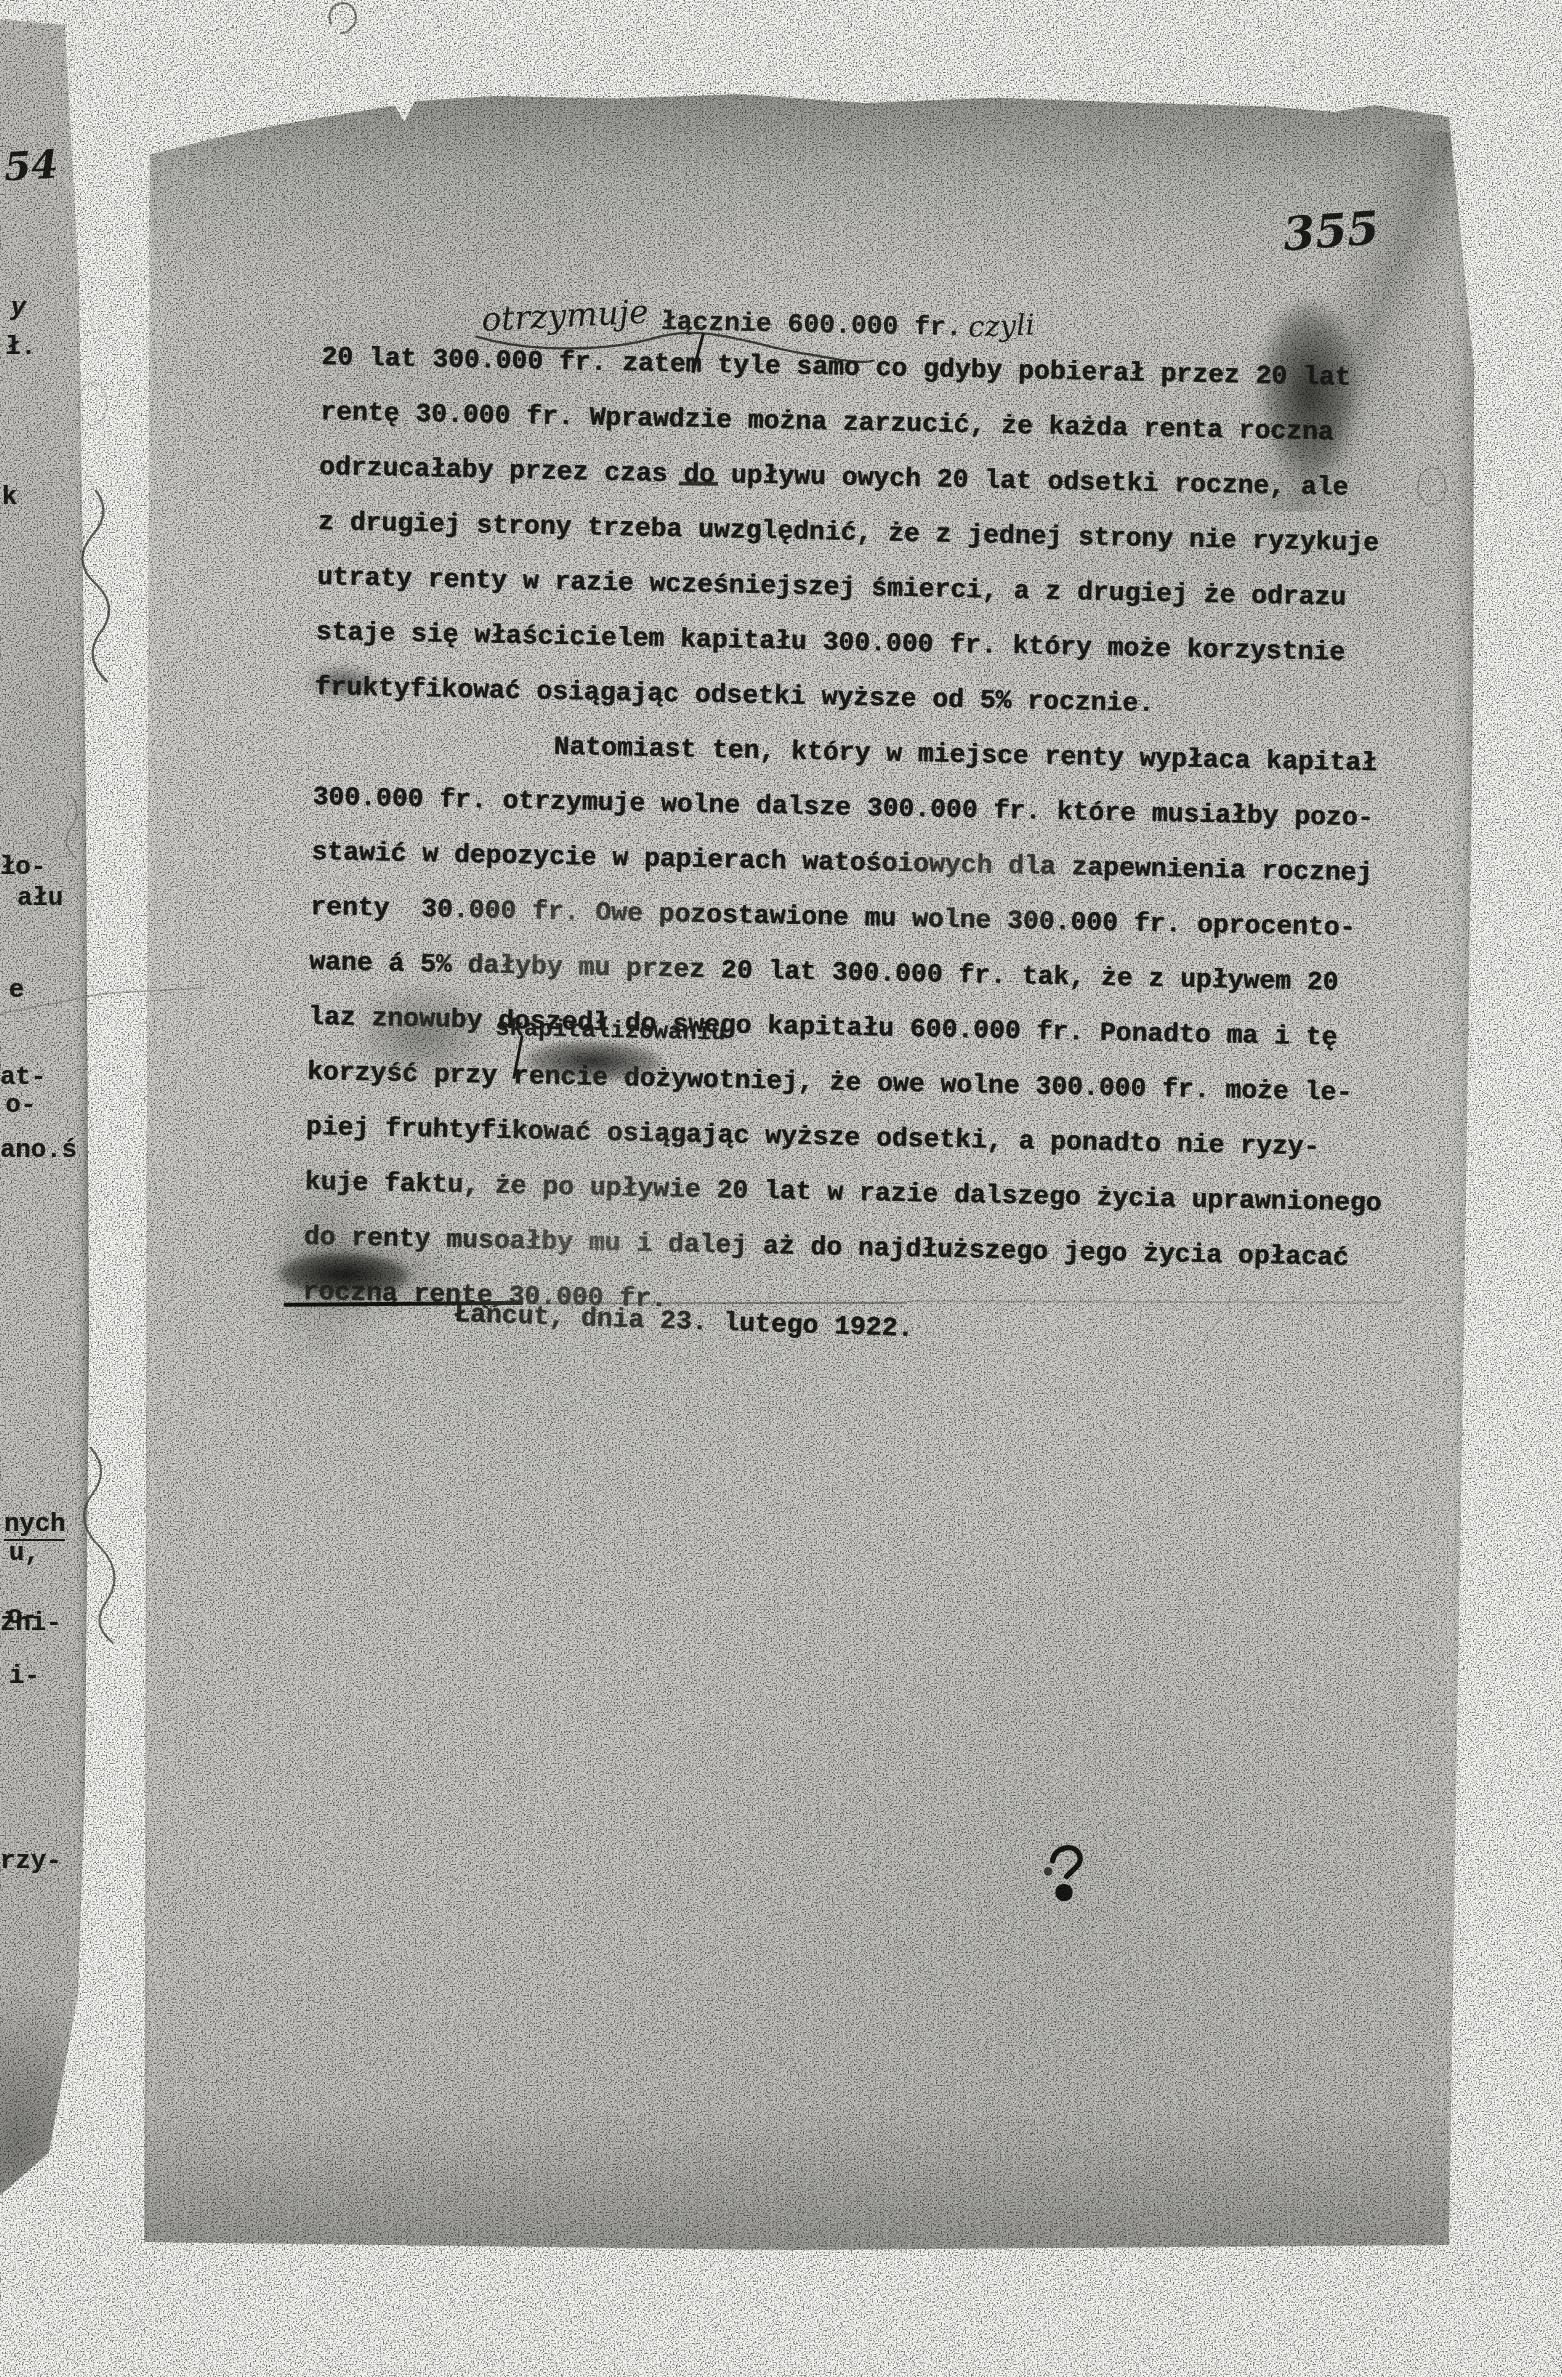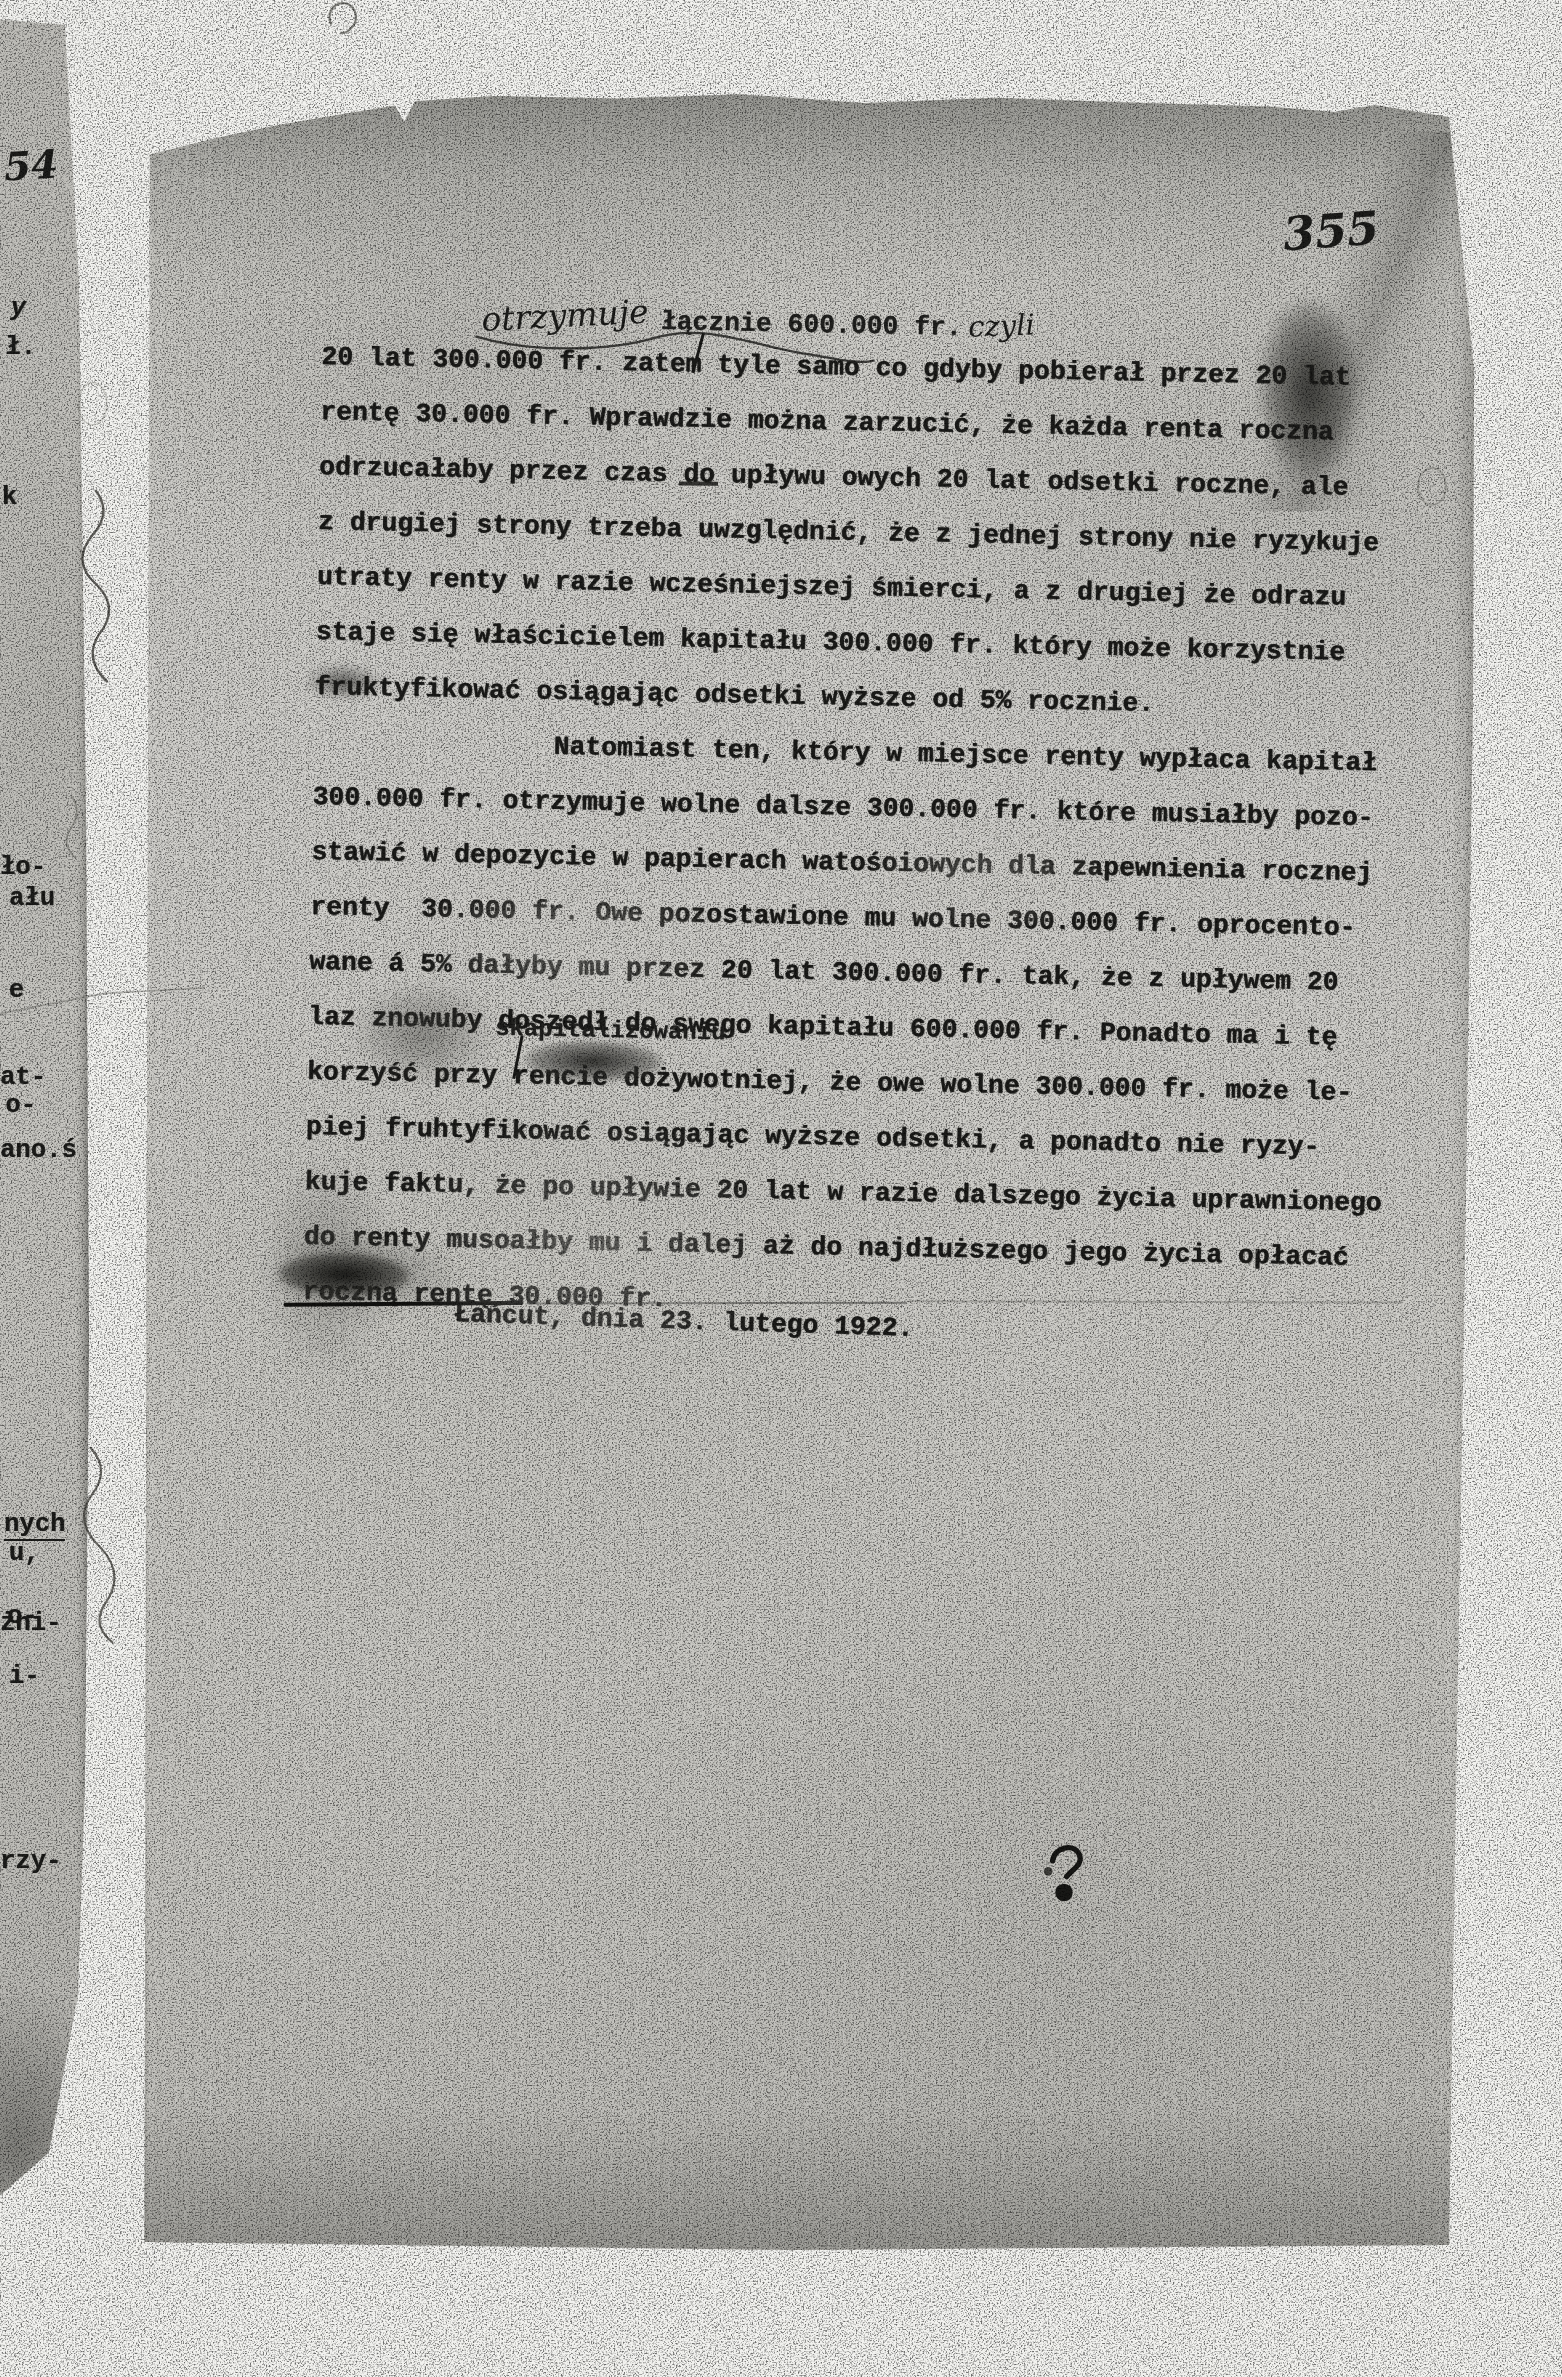--- a/index.html
+++ b/index.html
@@ -35,21 +35,21 @@
                 radial-gradient(ellipse 159px 229px at 20% 96%, rgba(60,60,56,.45), transparent 70%),
                 radial-gradient(ellipse 176px 441px at 50% 30%, rgba(150,150,144,.2), transparent 70%),
                 linear-gradient(180deg,#bdbcb7 0%,#c3c2bd 20%,#c6c5c0 60%,#b8b7b2 100%);">
     <div class="abs noint" style="right:0;top:0;width:14px;height:100%;
                 background:linear-gradient(to left, rgba(55,55,52,.55), rgba(100,100,95,.25) 50%, transparent);"></div>
     <div class="abs hw" style="left:3.5px;top:123px;font-size:39px;font-weight:600;transform:rotate(-3deg);">54</div>
     <span class="frag" style="left:10.6px;top:275px;font-style:italic;">y</span>
     <span class="frag" style="left:5.3px;top:314px;">ł.</span>
     <span class="frag" style="left:1.8px;top:464px;">k</span>
     <span class="frag" style="left:0px;top:834px;">ło-</span>
-    <span class="frag" style="left:9px;top:865px;">ału</span>
+    <span class="frag" style="left:17px;top:865px;">ału</span>
     <span class="frag" style="left:8.8px;top:957px;">e</span>
     <span class="frag" style="left:0px;top:1044px;">at-</span>
     <span class="frag" style="left:5.3px;top:1072px;">o-</span>
     <span class="frag" style="left:0px;top:1117px;">ano.ś</span>
     <span class="frag" style="left:4px;top:1491px;border-bottom:2.6px solid #1d1d1b;">nych</span>
     <span class="frag" style="left:8.8px;top:1520px;">u,</span>
     <span class="frag" style="left:7px;top:1583px;">o-</span>
     <span class="frag" style="left:8.8px;top:1643px;">i-</span>
     <span class="frag" style="left:0px;top:1590px;">żni-</span>
     <span class="frag" style="left:0px;top:1828px;">rzy-</span>

